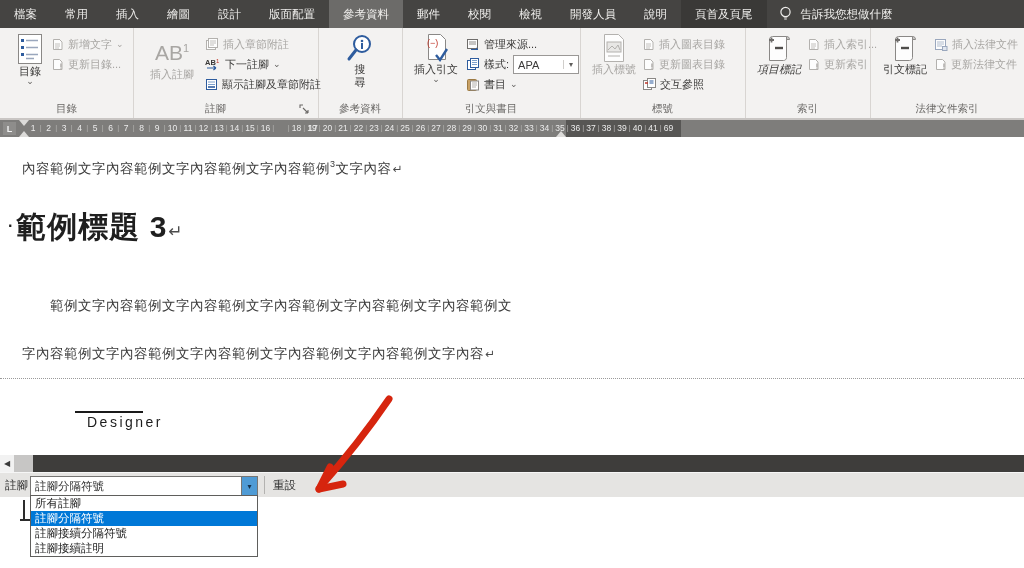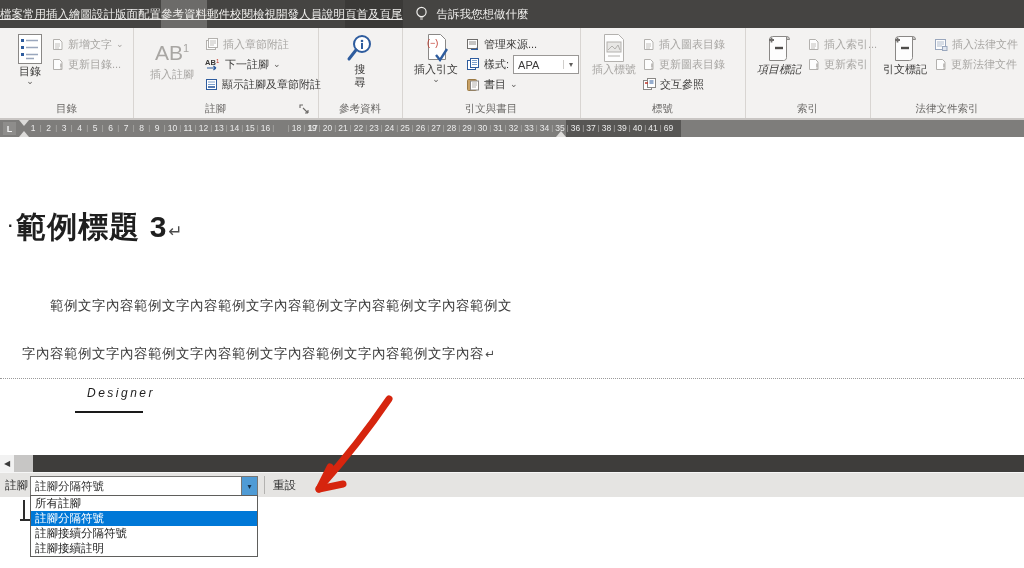--- a/index.html
+++ b/index.html
@@ -2,21 +2,21 @@
 <html><head>
 <meta charset="utf-8">
 <style>
   html,body{margin:0;padding:0;background:#fff;}
   .app{position:relative;width:1024px;height:568px;background:#ffffff;overflow:hidden;
        font-family:"Liberation Sans","DejaVu Sans",sans-serif;-webkit-font-smoothing:antialiased;}
 
   
   .tabbar{position:absolute;top:0;left:0;right:0;height:28px;background:#454442;display:flex;
           align-items:stretch;color:#efeeec;font-size:11.5px;white-space:nowrap;}
-  .tab{display:flex;align-items:center;padding:0 0;text-decoration:underline;}
+  .tab{display:flex;align-items:center;padding:0 14px;}
   .tab.active{background:#6c6b69;}
   .tab.ctx{background:#3a3937;}
   .tellme{display:flex;align-items:center;gap:9px;padding:0 12px;}
 
   
   .ribbon{position:absolute;top:28px;left:0;right:0;height:90px;background:#f3f2f1;
           border-bottom:2px solid #c9c6c4;}
   .grp{position:absolute;top:0;bottom:0;border-right:1px solid #d8d5d2;}
   .grp-label{position:absolute;bottom:2px;left:0;right:0;text-align:center;font-size:10.5px;color:#6a6866;}
   .big{position:absolute;top:5px;display:flex;flex-direction:column;align-items:center;
@@ -45,21 +45,21 @@
   .tri{position:absolute;width:0;height:0;}
 
   
   .doc{position:absolute;top:137px;left:0;right:0;height:318px;background:#fff;color:#3a3a3a;}
   .dline{position:absolute;font-size:13.5px;letter-spacing:.5px;white-space:nowrap;}
   .crlf{color:#4c4c4c;font-size:12px;margin-left:1px;}
   .heading{position:absolute;font-size:30px;font-weight:bold;color:#1f1f1f;letter-spacing:1px;white-space:nowrap;}
   .heading .crlf{font-size:17px;font-weight:normal;}
   .hbullet{font-size:16px;vertical-align:6px;margin-right:2px;}
   .dotted{position:absolute;left:0;right:0;top:378px;border-top:1px dotted #9a9a9a;height:0;}
-  .designer{position:absolute;left:87px;top:386px;font-size:12px;letter-spacing:2.5px;color:#1c1c1c;font-style:italic;}
+  .designer{position:absolute;left:87px;top:414px;font-size:14px;letter-spacing:2.5px;color:#1c1c1c;}
   .designer-line{position:absolute;left:75px;top:411px;width:68px;height:2px;background:#1a1a1a;}
 
   
   .hscroll{position:absolute;top:455px;left:0;right:0;height:17px;background:#3e3d3b;}
   .hs-btn{position:absolute;left:0;top:0;width:14px;height:17px;background:#f2f2f2;color:#3a3a3a;
           font-size:8px;display:flex;align-items:center;justify-content:center;}
   .hs-thumb{position:absolute;left:14px;top:0;width:19px;height:17px;background:#c7c6c5;}
   .fnbar{position:absolute;top:472px;left:0;right:0;height:25px;background:#e5e4e2;
          border-top:1px solid #f6f6f6;font-size:11.5px;color:#2f2f2f;}
   .fnbar .fnlabel{position:absolute;left:5px;top:5px;}
@@ -463,20 +463,23 @@
         <span class="rtick" style="left: 629.75px;">|</span>
         <span class="rnum" style="left: 637.5px;">40</span>
         <span class="rtick" style="left: 645.25px;">|</span>
         <span class="rnum" style="left: 653px;">41</span>
         <span class="rtick" style="left: 660.75px;">|</span>
         <span class="rnum" style="left: 668.5px;">69</span>
       </div>
   </div>
 
   <div class="doc">
+    <div class="dline" style="left:22px;top:22px;">
+      <span>內容範例文字內容範例文字內容範例文字內容範例</span><sup style="font-size:9px;">3</sup><span>文字內容</span><span class="crlf">↵</span>
+    </div>
     <div class="heading" style="left:8px;top:70px;">
       <span class="hbullet">·</span><span>範例標題 3</span><span class="crlf">↵</span>
     </div>
     <div class="dline" style="left:50px;top:160px;">
       <span>範例文字內容範例文字內容範例文字內容範例文字內容範例文字內容範例文</span>
     </div>
     <div class="dline" style="left:22px;top:208px;">
       <span>字內容範例文字內容範例文字內容範例文字內容範例文字內容範例文字內容</span><span class="crlf">↵</span>
     </div>
   </div>

